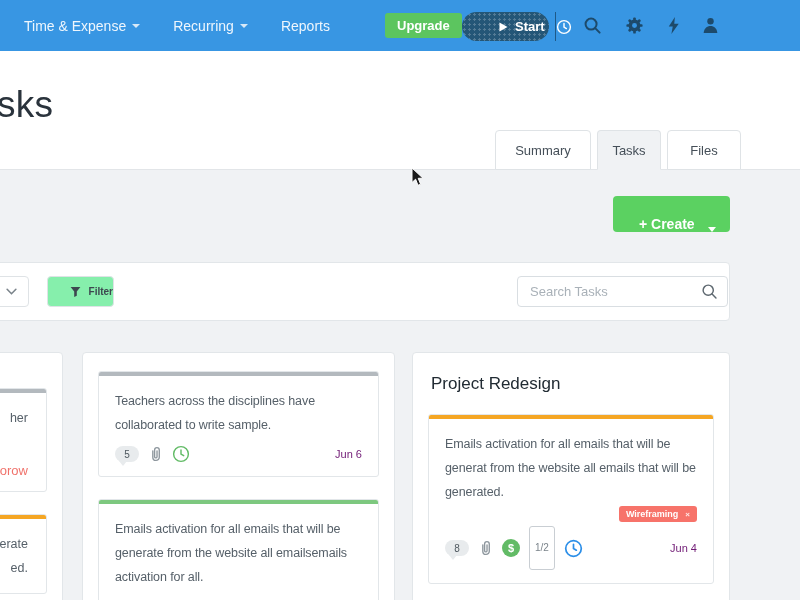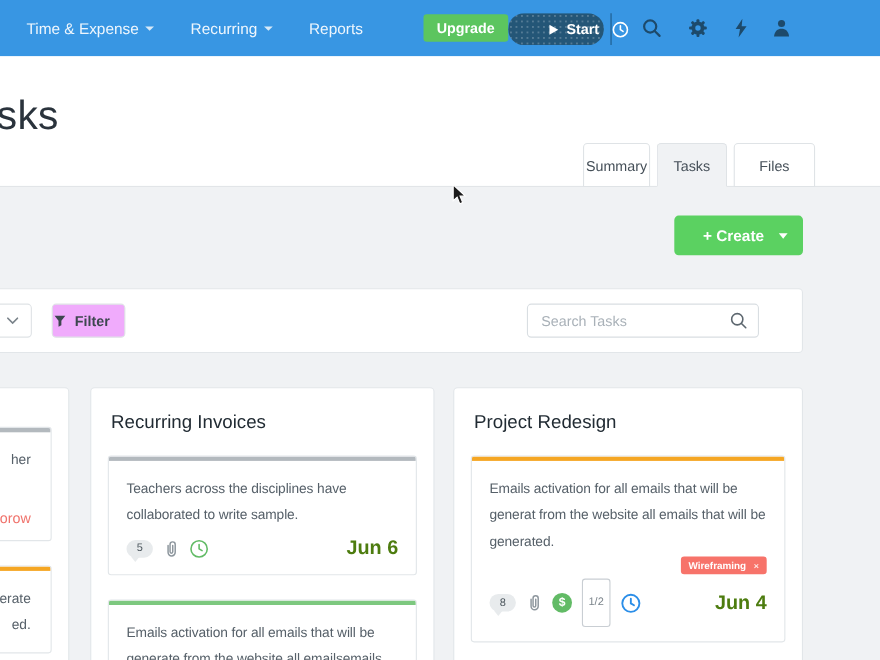--- a/index.html
+++ b/index.html
@@ -21,39 +21,39 @@
   .start-right { display:flex; align-items:center; justify-content:center; width:30px; border-left:1px solid rgba(10,40,62,.55); }
   .nav-icon { position:absolute; top:16px; width:19px; height:19px; }
   .nav-icon svg { display:block; }
 
   
   .page-title { position:absolute; left:-3px; top:84px; font-size:37px; color:#2a333c; font-weight:400; letter-spacing:.3px; }
   .tabs-row { position:absolute; left:0; top:130px; width:800px; height:40px; border-bottom:1px solid #e2e5e8;
     display:flex; justify-content:flex-end; align-items:flex-end; padding-right:59px; gap:6px; }
   .tab { height:40px; display:flex; align-items:center; justify-content:center; font-size:13px; color:#454f58;
     background:#fff; border:1px solid #dfe3e6; border-radius:4px 4px 0 0; margin-bottom:-1px; }
-  .tab.summary { width:61px; } .tab.tasks { width:64px; } .tab.files { width:74px; }
+  .tab.summary { width:96px; } .tab.tasks { width:64px; } .tab.files { width:74px; }
   .tab.active { background:#f0f2f4; border-bottom-color:#f0f2f4; }
 
   
   .content { position:absolute; left:0; top:170px; width:800px; height:430px; background:#f0f2f4; }
 
   .create-btn { position:absolute; left:613px; top:26px; width:117px; height:36px; background:#5bd161; border:none;
-    border-radius:4px; color:#fff; font-size:14px; font-weight:700; display:flex; align-items:center;
+    border-radius:4px; color:#fff; font-size:14px; font-weight:700; display:flex; align-items:flex-end;
     justify-content:space-between; padding:0 14px 0 26px; }
   .create-caret { width:0; height:0; border-left:4.5px solid transparent; border-right:4.5px solid transparent; border-top:5px solid #fff; }
 
   .toolbar { position:absolute; left:-20px; top:92px; width:750px; height:59px; background:#fff;
     border:1px solid #e2e6e9; border-radius:4px; }
   .mini-btn { position:absolute; left:-18px; top:13px; width:66px; height:31px; background:#fff; border:1px solid #dfe3e6;
     border-radius:4px; display:flex; align-items:center; justify-content:flex-end; padding-right:11px; }
-  .filter-btn { position:absolute; left:66px; top:13px; width:67px; height:31px; background:#f0abfc; border:1px solid #dfe3e6;
-    border-radius:4px; display:flex; align-items:center; justify-content:flex-start; gap:7px;
-    font-size:13px; font-weight:700; color:#3d474f; }
-  .search-wrap { position:absolute; left:498px; top:13px; width:211px; height:31px; }
+  .filter-btn { position:absolute; left:66px; top:13px; width:67px; height:31px; background:#86efac; border:1px solid #dfe3e6;
+    border-radius:4px; display:flex; align-items:center; justify-content:flex-end; gap:7px;
+    font-size:10px; font-weight:700; color:#3d474f; }
+  .search-wrap { position:absolute; left:536px; top:13px; width:211px; height:31px; }
   .search-input { width:100%; height:100%; border:1px solid #d9dee2; border-radius:4px; padding:0 34px 0 12px;
     font-size:13px; color:#3d474f; font-family:"Liberation Sans",sans-serif; }
   .search-input::placeholder { color:#a9b1b8; }
   .search-wrap .mag { position:absolute; right:10px; top:7px; }
 
   
   .column { position:absolute; top:182px; height:460px; background:#fff; border:1px solid #e2e6e9; border-radius:4px;
     padding:18px 15px 15px 15px; }
   .col-0 { left:-252px; width:315px; }
   .col-1 { left:82px;  width:313px; }
@@ -65,21 +65,21 @@
   .accent-green  { background:#7dc87f; }
   .accent-orange { background:#f5a623; }
   .card-body { padding:13px 16px 13px 16px; }
   .card-text { font-size:12.5px; line-height:24px; color:#566069; letter-spacing:-0.1px; }
   .tag-row { display:flex; justify-content:flex-end; margin-top:2px; }
   .tag { background:#f7736a; border-radius:3px; color:#fff; font-size:9px; font-weight:700;
     padding:3px 7px; display:flex; align-items:center; gap:7px; }
   .tag-x { font-size:8px; opacity:.85; }
   .card-footer { display:flex; align-items:center; gap:9px; margin-top:8px; }
   .spacer { flex:1; }
-  .due-date { font-size:18px; color:#4d7c0f;font-weight:bold; }
+  .due-date { font-size:11px; color:#701a75; }
   .comment-badge { position:relative; background:#e8ebed; border-radius:8px; min-width:24px; height:16px;
     display:flex; align-items:center; justify-content:center; font-size:10px; color:#4e585f; font-weight:500; }
   .comment-badge::after { content:""; position:absolute; left:4px; bottom:-4px; width:0; height:0;
     border-left:4px solid transparent; border-right:4px solid transparent; border-top:5px solid #e8ebed; }
   .dollar-badge { width:18px; height:18px; border-radius:50%; background:#62bb66; color:#fff; font-size:11px;
     font-weight:700; display:flex; align-items:center; justify-content:center; }
   .fraction-badge { border:1px solid #c9ced3; border-radius:3px; font-size:10px; color:#7b848b;
     padding:15px 5px; line-height:12px;text-align:right; }
   .fragment-line { font-size:12.5px; line-height:24px; color:#566069; text-align:right; padding-right:2px; }
   .fragment-red { color:#f0726b; font-size:13px; text-align:right; padding-right:2px; margin-top:33px; }
@@ -201,21 +201,20 @@
     <div class="card">
       <div class="card-accent accent-orange"></div>
       <div class="card-body">
         <div class="fragment-line">erate</div>
         <div class="fragment-dark2">ed.</div>
       </div>
     </div>
   </div>
 
   <div class="column col-1">
-    <div class="col-title">Recurring Invoices</div>
 
     <div class="card">
       <div class="card-accent accent-gray"></div>
       <div class="card-body">
         <div class="card-text">Teachers across the disciplines have collaborated to write sample.</div>
         <div class="card-footer">
           <div class="comment-badge">5</div>
           <svg width="15" height="18" viewBox="0 0 16 20">
             <path d="M5 6.5 V13.5 A3.6 3.6 0 0 0 12.2 13.5 V5.5 A2.6 2.6 0 0 0 7 5.5 V13 A1.35 1.35 0 0 0 9.7 13 V6.5" fill="none" stroke="#8d969d" stroke-width="1.5" stroke-linecap="round"></path>
           </svg>

